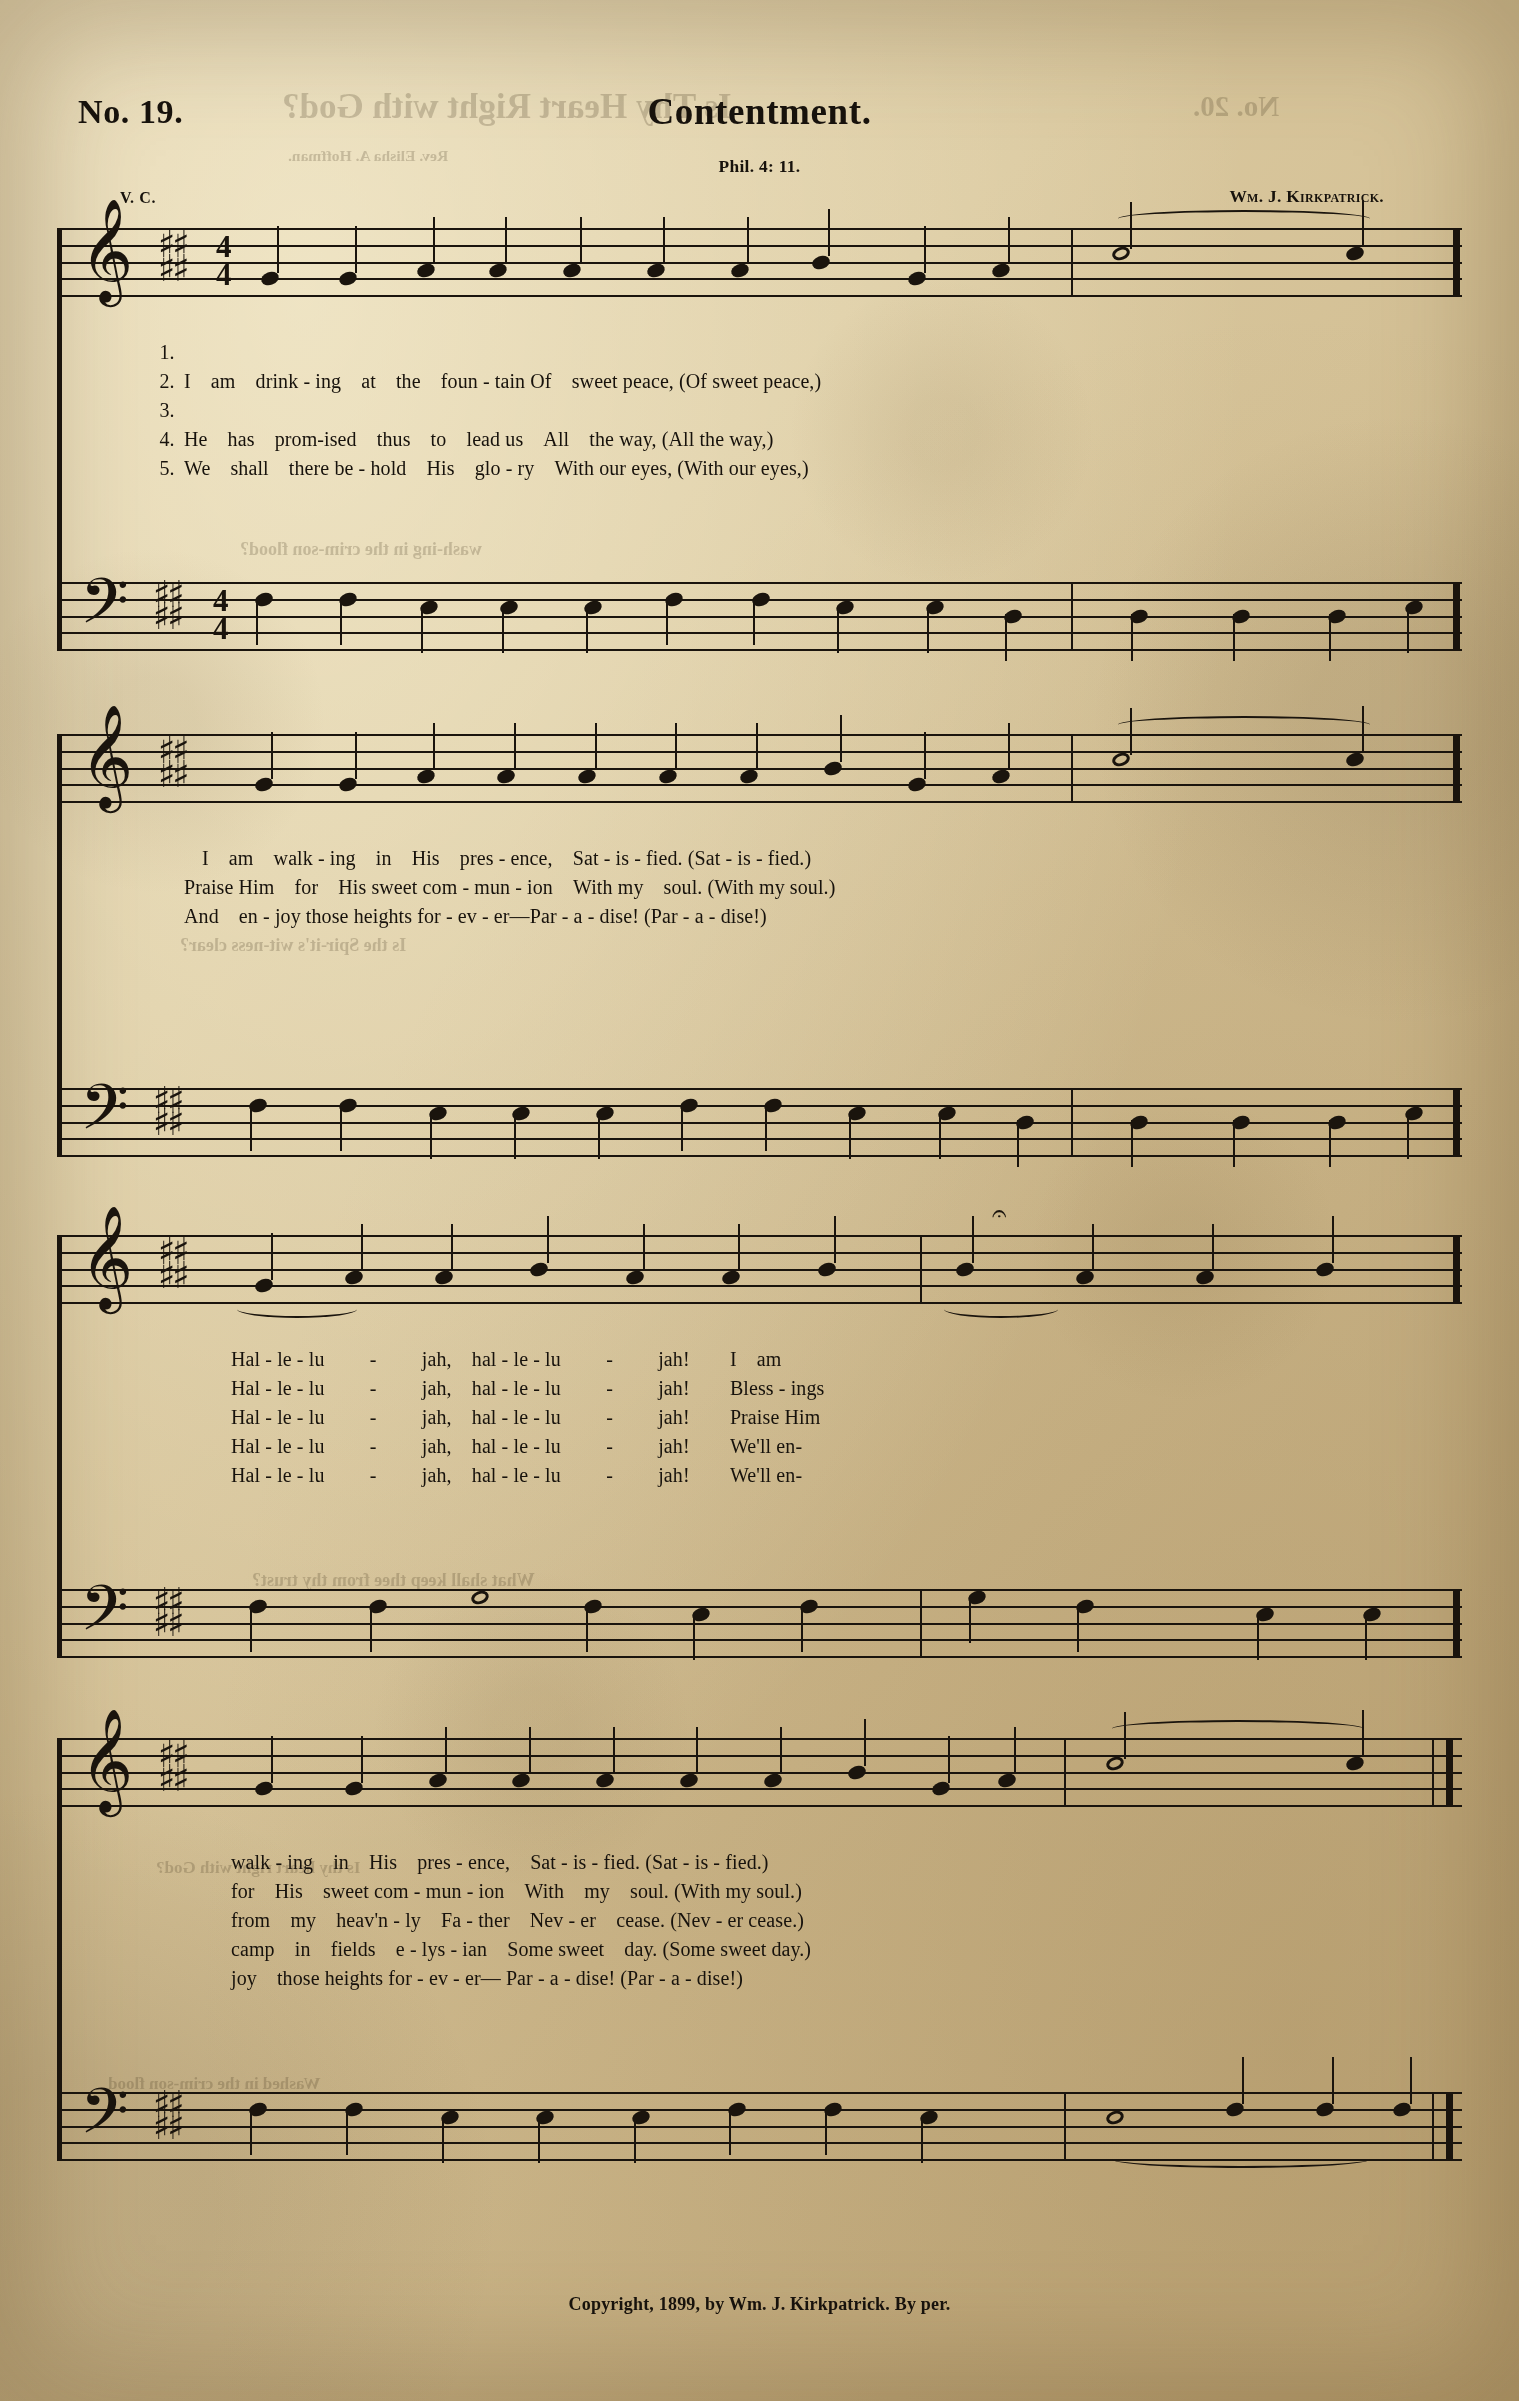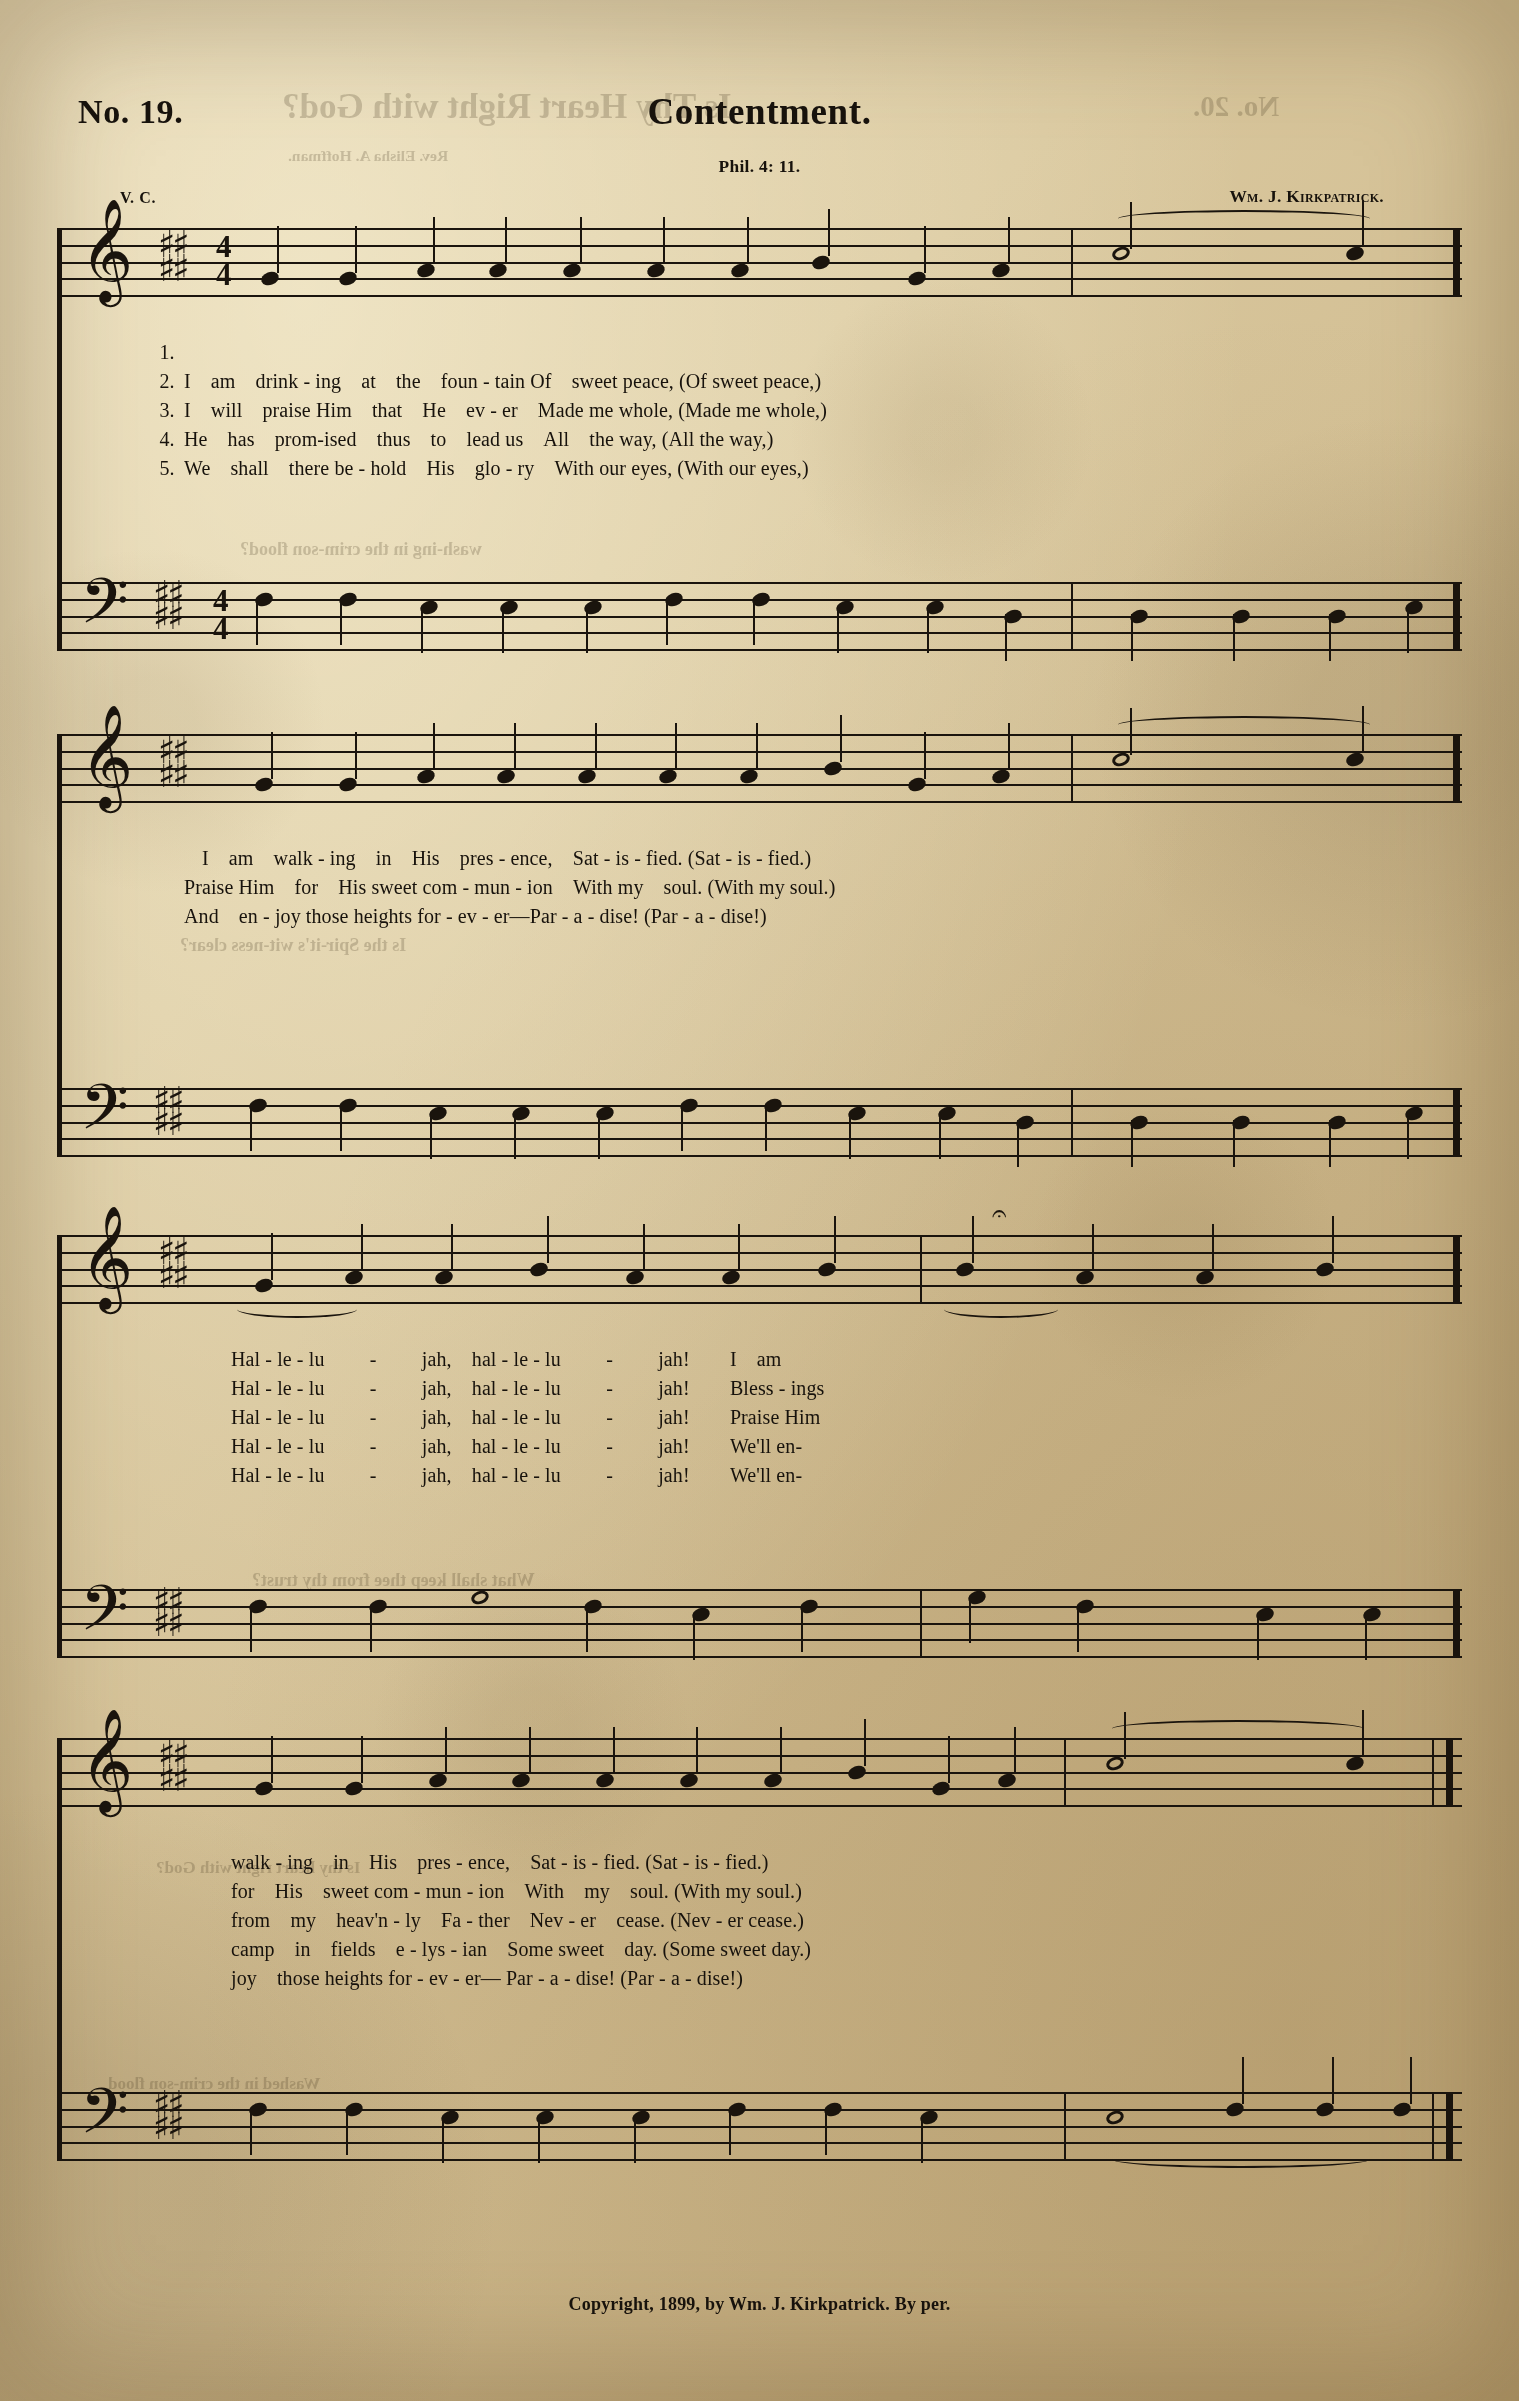--- a/index.html
+++ b/index.html
@@ -336,21 +336,20 @@
       <div class="lyrics" style="top:114px;">
         <div class="lyric-row">
           <span class="vnum">1.</span>
         </div>
         <div class="lyric-row">
           <span class="vnum">2.</span>
           <span class="ltext">I am drink - ing at the foun - tain Of sweet peace, (Of sweet peace,)</span>
         </div>
         <div class="lyric-row">
           <span class="vnum">3.</span>
-          <span class="ltext">I will praise Him that He ev - er Made me whole, (Made me whole,)</span>
         </div>
         <div class="lyric-row">
           <span class="vnum">4.</span>
           <span class="ltext">He has prom-ised thus to lead us All the way, (All the way,)</span>
         </div>
         <div class="lyric-row">
           <span class="vnum">5.</span>
           <span class="ltext">We shall there be - hold His glo - ry With our eyes, (With our eyes,)</span>
         </div>
       </div>

